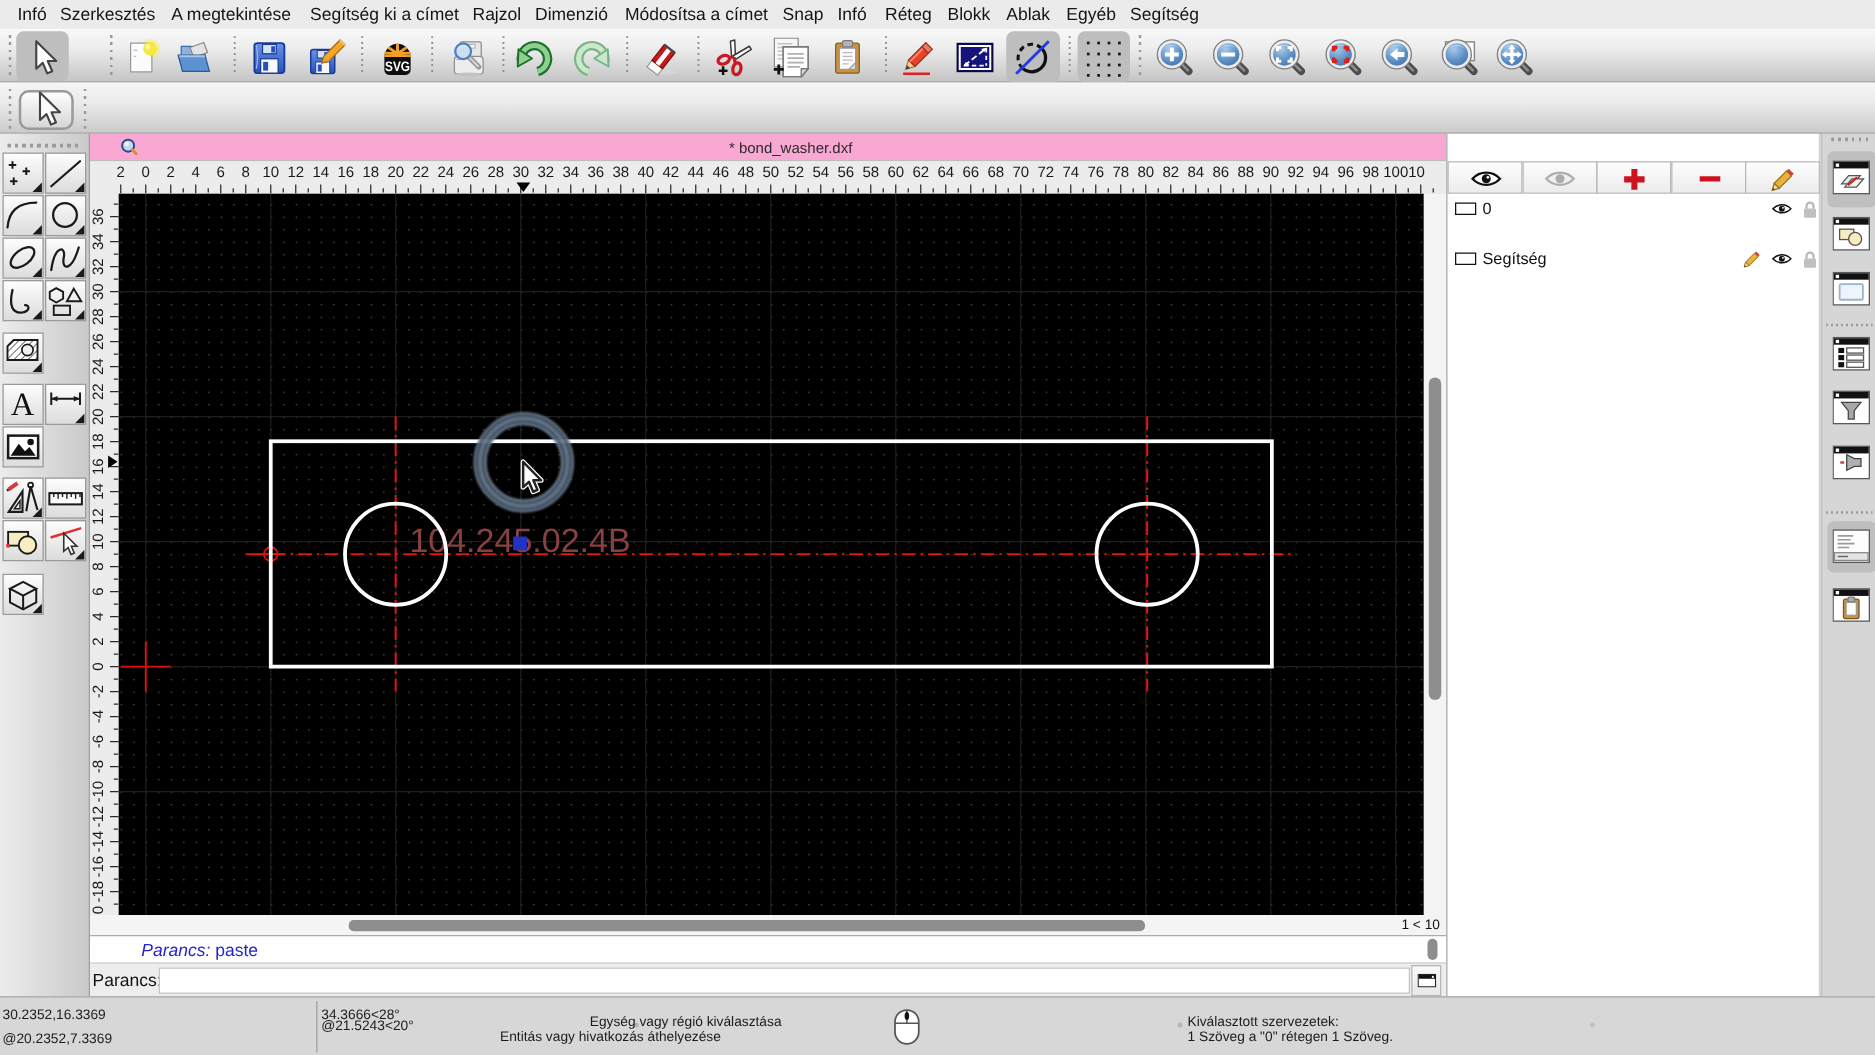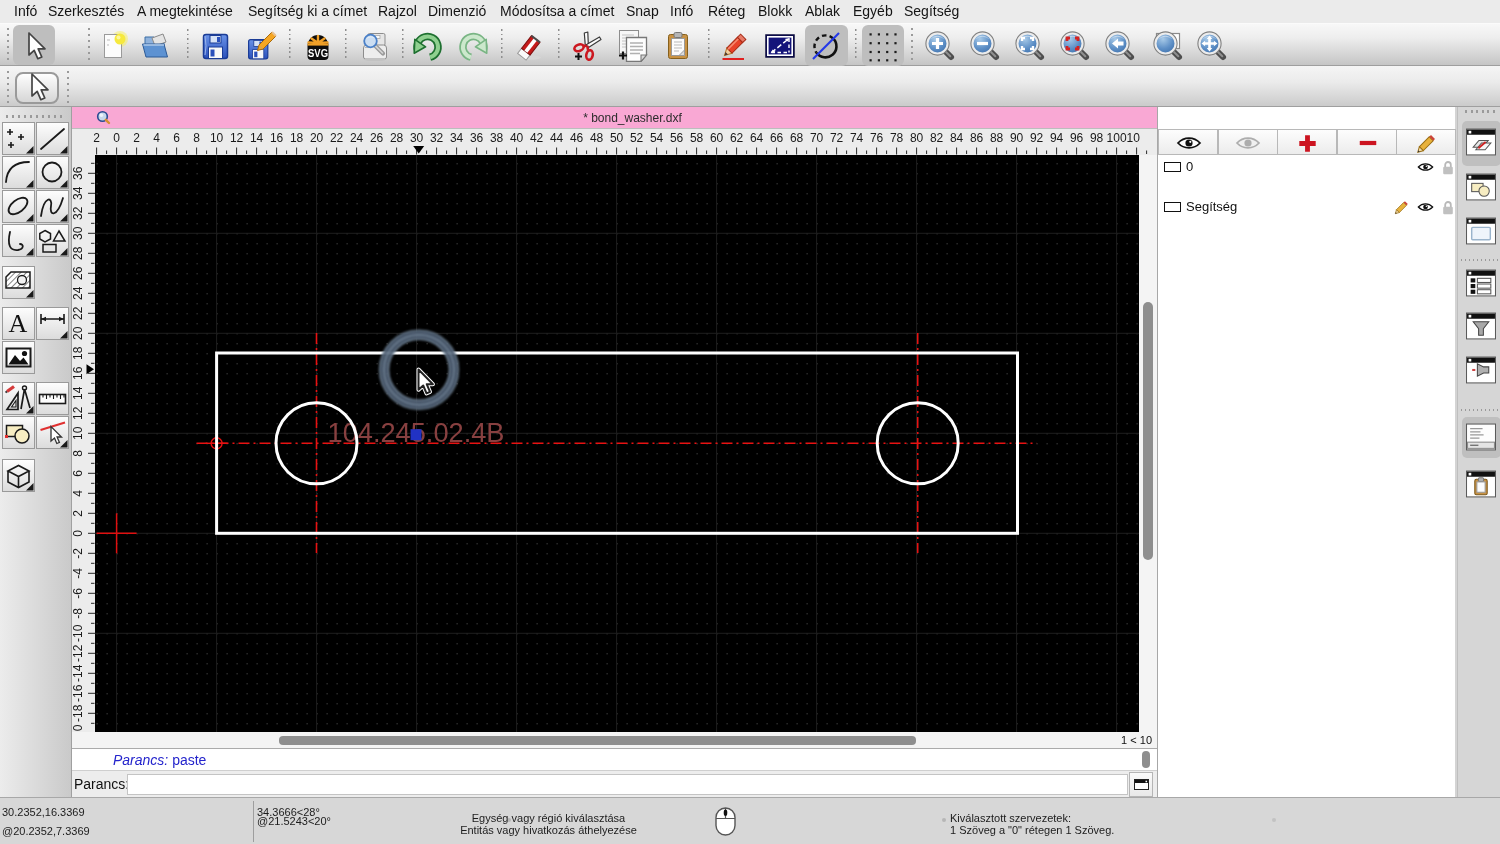--- a/index.html
+++ b/index.html
@@ -908,18 +908,18 @@
       <path d="M1 11.5 H20 M10.5 1 V11.5" stroke="#555" stroke-width="1.2"></path>
       <ellipse cx="10.5" cy="5.8" rx="1.8" ry="3.2" fill="#111"></ellipse>
     </svg>
   <div style="left:2px;top:8px">30.2352,16.3369</div>
   <div style="left:2px;top:27px">@20.2352,7.3369</div>
   <div style="left:253px;top:3px;width:1px;height:41px;background:#9e9e9e"></div>
   <div style="left:257px;top:8px">34.3666&lt;28°</div>
   <div style="left:257px;top:17px">@21.5243&lt;20°</div>
   <div style="left:507px;top:20px;width:4px;height:4px;border-radius:2px;background:#b6b6b6"></div>
   <div style="left:400px;top:14px;width:297px;text-align:center">Egység vagy régió kiválasztása</div>
-  <div style="left:400px;top:26px;width:297px;text-align:center">Entitás vagy hivatkozás áthelyezése</div>
+  <div style="left:400px;top:26px;width:297px;text-align:left">Entitás vagy hivatkozás áthelyezése</div>
   <div style="left:942px;top:20px;width:4px;height:4px;border-radius:2px;background:#b6b6b6"></div>
   <div style="left:950px;top:14px">Kiválasztott szervezetek:</div>
   <div style="left:950px;top:26px">1 Szöveg a "0" rétegen 1 Szöveg.</div>
   <div style="left:1272px;top:20px;width:4px;height:4px;border-radius:2px;background:#c2c2c2"></div>
 </div>
 
 </body></html>

